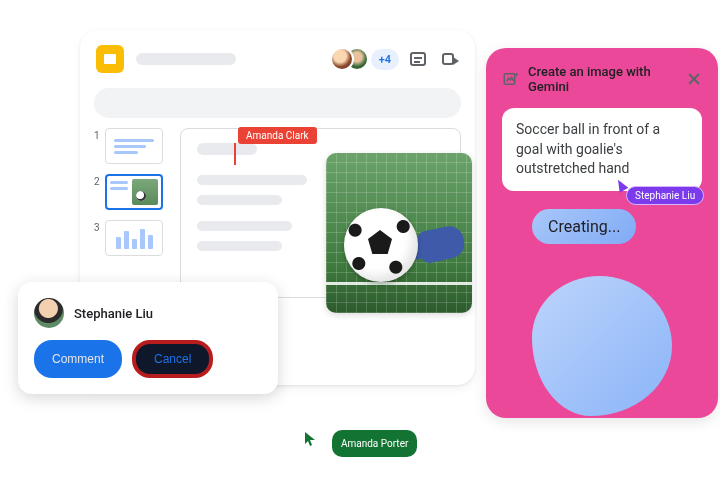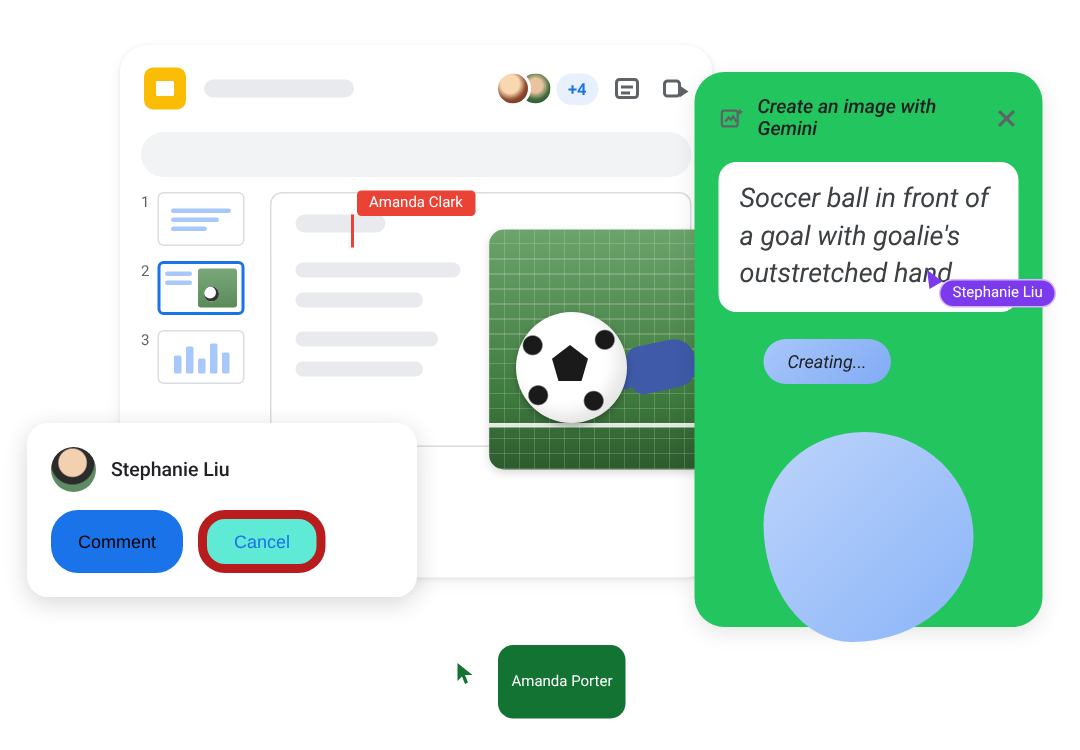--- a/index.html
+++ b/index.html
@@ -336,29 +336,28 @@
       background:
         radial-gradient(circle at 15% 30%, #1a1a1a 0 6px, transparent 7px),
         radial-gradient(circle at 80% 25%, #1a1a1a 0 6px, transparent 7px),
         radial-gradient(circle at 70% 80%, #1a1a1a 0 6px, transparent 7px),
         radial-gradient(circle at 20% 75%, #1a1a1a 0 6px, transparent 7px);
     }
 
     
     .gemini-panel {
       position: absolute;
-      left: 463px;
+      left: 486px;
       top: 48px;
       width: 232px;
       height: 370px;
-      background: #22c55e;
+      background: #ec4899;
       border-radius: 20px;
       box-shadow: 0 4px 14px rgba(0,0,0,0.1);
       padding: 16px 16px;
-      font-style: italic;
     }
     .gemini-header {
       display: flex;
       align-items: center;
       gap: 8px;
       margin-bottom: 14px;
     }
     .gemini-icon {
       width: 18px; height: 18px;
       position: relative;
@@ -382,30 +381,30 @@
       background: #5f6368;
       left: 1px; top: 7px;
     }
     .gemini-close::before { transform: rotate(45deg); }
     .gemini-close::after { transform: rotate(-45deg); }
 
     .prompt-box {
       background: #fff;
       border-radius: 12px;
       padding: 12px 14px;
-      font-size: 18px;
+      font-size: 14px;
       color: #3c4043;
       line-height: 1.4;
       margin-bottom: 18px;
     }
 
     .creating-chip {
       background: linear-gradient(135deg, #a8c7fa 0%, #81abf5 100%);
       color: #202124;
-      font-size: 12px;
+      font-size: 16px;
       padding: 8px 16px;
       border-radius: 18px;
       display: inline-block;
       margin-left: 30px;
       margin-bottom: 32px;
     }
 
     .blob {
       width: 140px;
       height: 140px;
@@ -480,52 +479,52 @@
       margin-bottom: 12px;
       font-family: inherit;
       outline: none;
     }
     .comment-actions {
       display: flex;
       gap: 10px;
     }
     .btn-primary {
       background: #1a73e8;
-      color: #000000;
+      color: #e5e5e5;
       border: none;
       padding: 8px 18px;
       border-radius: 18px;
       font-size: 12px;
       font-weight: 500;
       cursor: pointer;
       text-align: center;
     }
     .btn-secondary {
-      background: #5eead4;
+      background: #0f172a;
       color: #1a73e8;
-      border: 6px solid #b91c1c;
+      border: 4px solid #b91c1c;
       padding: 8px 18px;
       border-radius: 18px;
       font-size: 12px;
       font-weight: 500;
       cursor: pointer;
     }
 
     
     .amanda-cursor {
       position: absolute;
       left: 304px;
       top: 428px;
     }
     .amanda-pointer svg { width: 14px; height: 16px; }
     .amanda-tag {
       background: #137333;
       color: #fff;
       font-size: 10px;
-      padding: 19px 9px;
+      padding: 8px 9px;
       border-radius: 10px;
       margin-left: 10px;
       margin-top: 2px;
       display: inline-block;
       white-space: nowrap;
     }
   </style>
 </head>
 <body>
 

